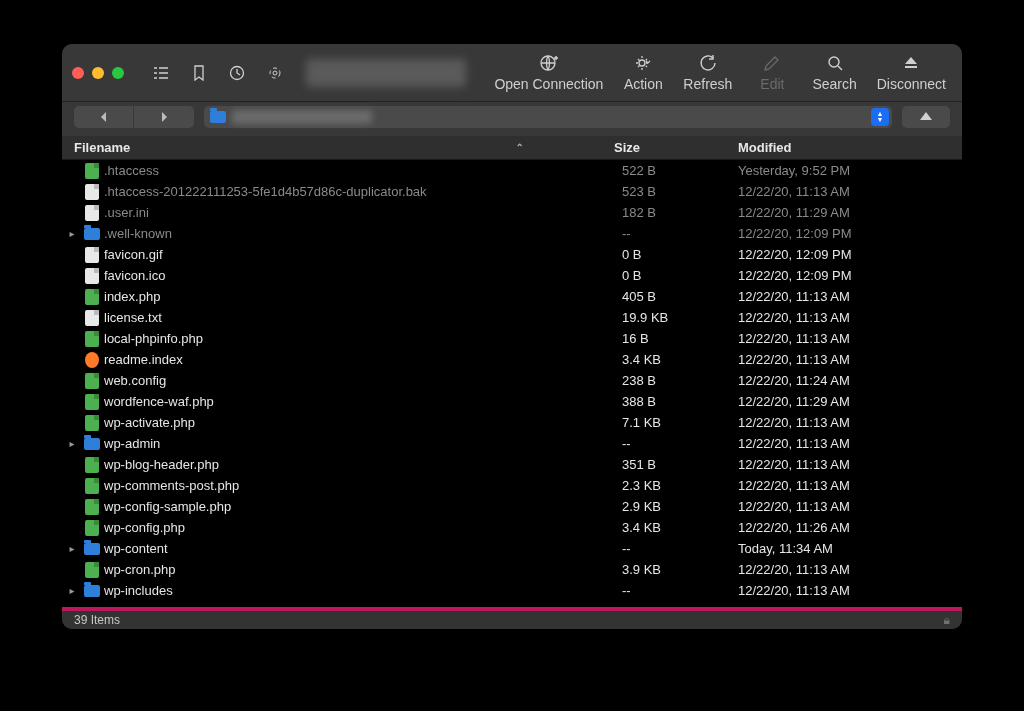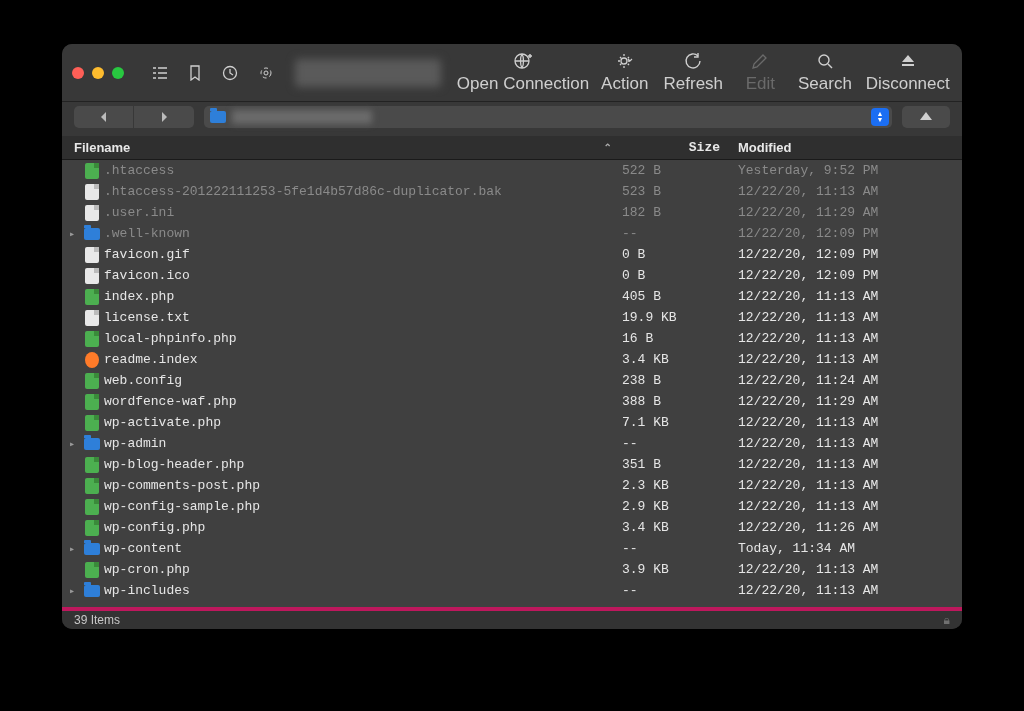--- a/index.html
+++ b/index.html
@@ -68,21 +68,21 @@
   .tb-spacer { flex: 1; }
 
   .tb-action {
     display: flex;
     flex-direction: column;
     align-items: center;
     justify-content: center;
     min-width: 52px;
     padding: 0 6px;
     color: #cfcfcf;
-    font-size: 17px;
+    font-size: 14px;
     gap: 3px;
   }
   .tb-action.disabled { color: #6a6a6a; }
   .tb-action .ico { height: 20px; display:flex; align-items:center; justify-content:center; }
   .tb-action .label { white-space: nowrap; }
 
   
   .pathbar {
     height: 34px;
     background: #383838;
@@ -152,32 +152,32 @@
   
   .list-header {
     height: 24px;
     background: #2f2f2f;
     display: flex;
     align-items: center;
     border-bottom: 1px solid #1a1a1a;
     font-weight: 600;
     color:#e8e8e8;
     font-size: 13px;
+    gap: 44px;
   }
   .col-name { flex: 1; padding-left: 12px; display:flex; align-items:center;}
-  .col-size { width: 110px; text-align: right; padding-right: 12px; font-family: Liberation Mono, monospace; }
+  .col-size { width: 110px; text-align: center; padding-right: 12px; }
   .col-mod  { width: 230px; padding-left: 6px; }
   .sort-caret { margin-left:auto; margin-right:10px; color:#aaa; font-size:10px;}
 
   
   .file-list {
     flex: 1;
     overflow: hidden;
-    background: #404040;
-    font-family: Liberation Mono, monospace;
+    background: #000000;
   }
   .row {
     height: 21px;
     display: flex;
     align-items: center;
     font-size: 13px;
     color: #e6e6e6;
   }
   .row.dim { color: #8a8a8a; }
   .row .disc {

